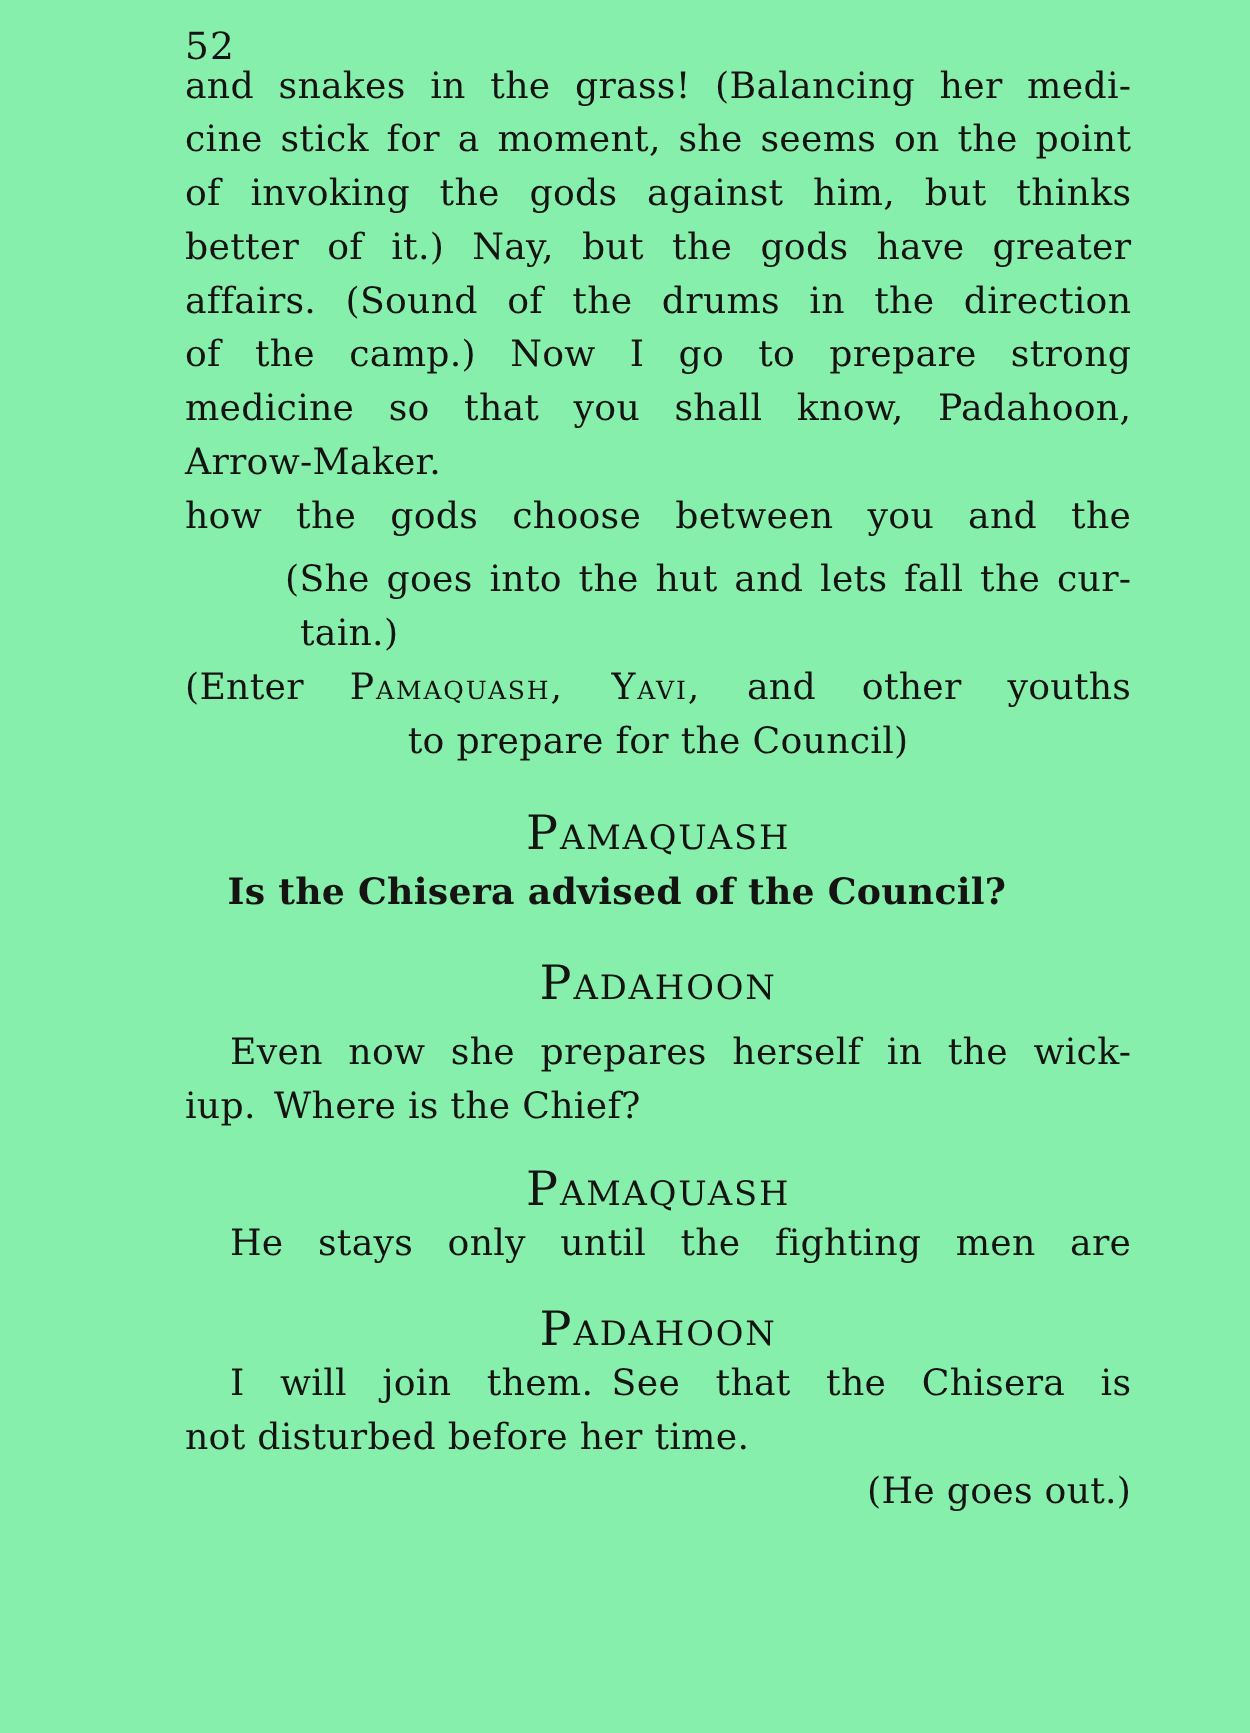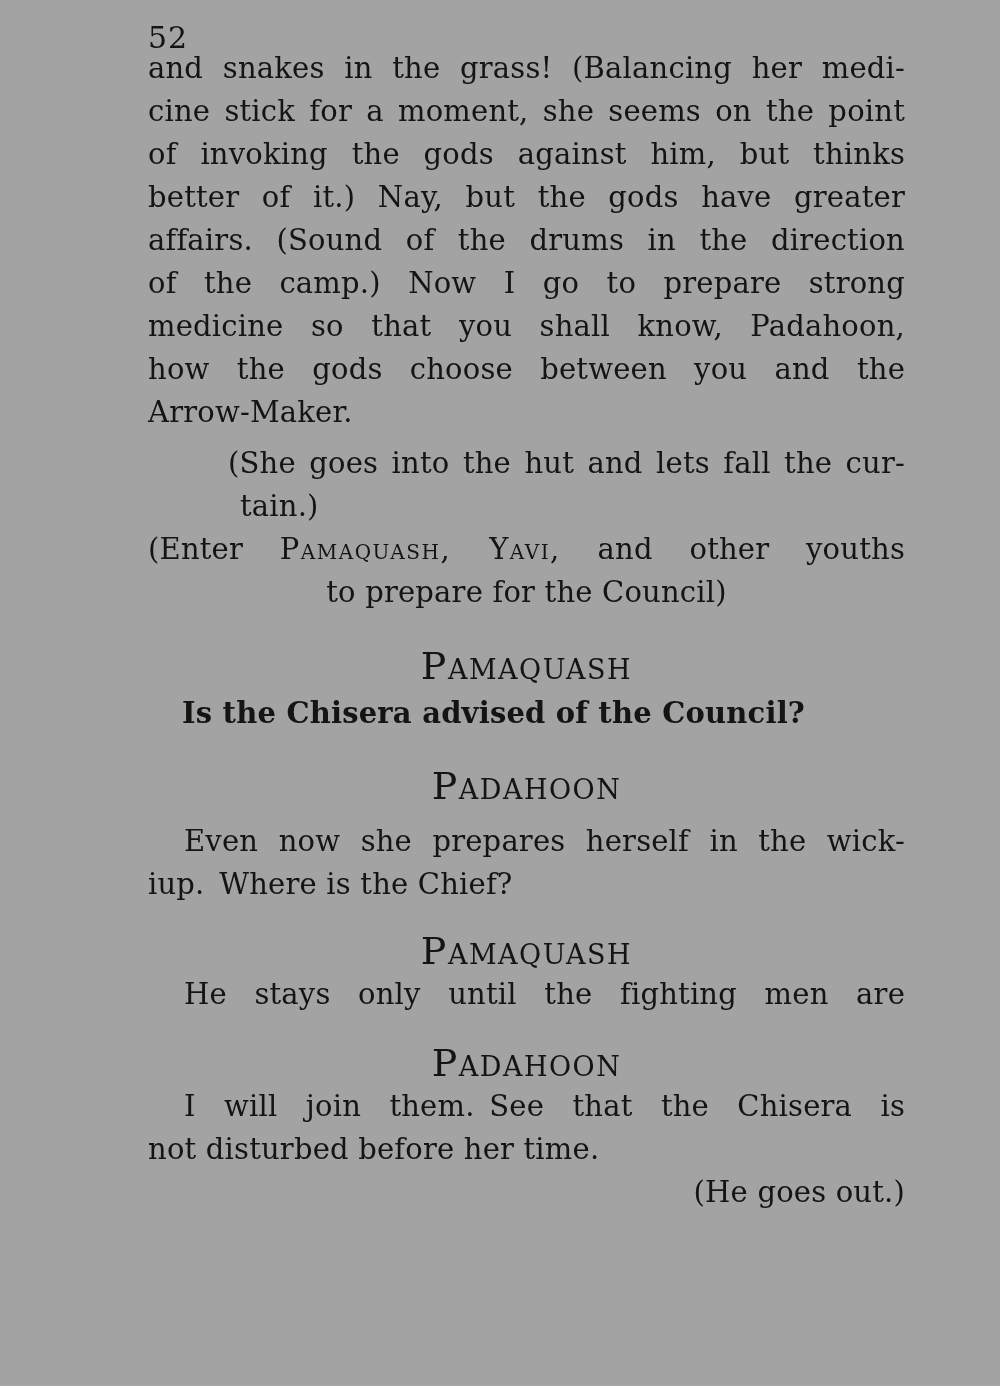--- a/index.html
+++ b/index.html
@@ -1,19 +1,19 @@
 <!DOCTYPE html>
 <html><head>
 <meta charset="utf-8">
 <style>
   html,body{margin:0;padding:0;background:#e8e8e8;}
   .page{
     position:relative;
     width:1000px;height:1386px;
-    background:#a3a3a3;
+    background:#86efac;
     color:#151413;
     font-family:"DejaVu Serif","Liberation Serif",serif;
     overflow:hidden;
   }
   .folio{
     position:absolute;left:148px;top:20px;
     font-size:30px;letter-spacing:1px;
   }
   .column{
     position:absolute;left:148px;top:0;
@@ -45,22 +45,22 @@
 <div class="page">
   <div class="folio">52</div>
   <div class="column" id="col">
       <div class="line jf" style="margin-top: 47px;"><span>and snakes in the grass! </span><span class="i">(Balancing her medi-</span></div>
       <div class="line jf"><span class="i">cine stick for a moment, she seems on the point</span></div>
       <div class="line jf"><span class="i">of invoking the gods against him, but thinks</span></div>
       <div class="line jf"><span class="i">better of it.)</span><span> Nay, but the gods have greater</span></div>
       <div class="line jf"><span>affairs. </span><span class="i">(Sound of the drums in the direction</span></div>
       <div class="line jf"><span class="i">of the camp.)</span><span> Now I go to prepare strong</span></div>
       <div class="line jf"><span>medicine so that you shall know, Padahoon,</span></div>
+      <div class="line"><span>Arrow-Maker.</span></div>
       <div class="line jf"><span>how the gods choose between you and the</span></div>
-      <div class="line"><span>Arrow-Maker.</span></div>
       <div class="line jf" style="margin-top: 8px; padding-left: 80px;"><span class="i">(She goes into the hut and lets fall the cur-</span></div>
       <div class="line" style="padding-left: 92px;"><span class="i">tain.)</span></div>
       <div class="line jf"><span class="i">(Enter </span><span class="sc">Pamaquash, Yavi,</span><span class="i"> and other youths</span></div>
       <div class="line ctr"><span class="i">to prepare for the Council)</span></div>
       <div class="line ctr speaker" style="margin-top: 31px;"><span class="sc">Pamaquash</span></div>
       <div class="line" style="margin-top: 4px; padding-left: 34px; font-weight: bold;"><span>Is the Chisera advised of the Council?</span></div>
       <div class="line ctr speaker" style="margin-top: 30px;"><span class="sc">Padahoon</span></div>
       <div class="line jf" style="margin-top: 12px; padding-left: 36px;"><span>Even now she prepares herself in the wick-</span></div>
       <div class="line"><span>iup. Where is the Chief?</span></div>
       <div class="line ctr speaker" style="margin-top: 24px;"><span class="sc">Pamaquash</span></div>

